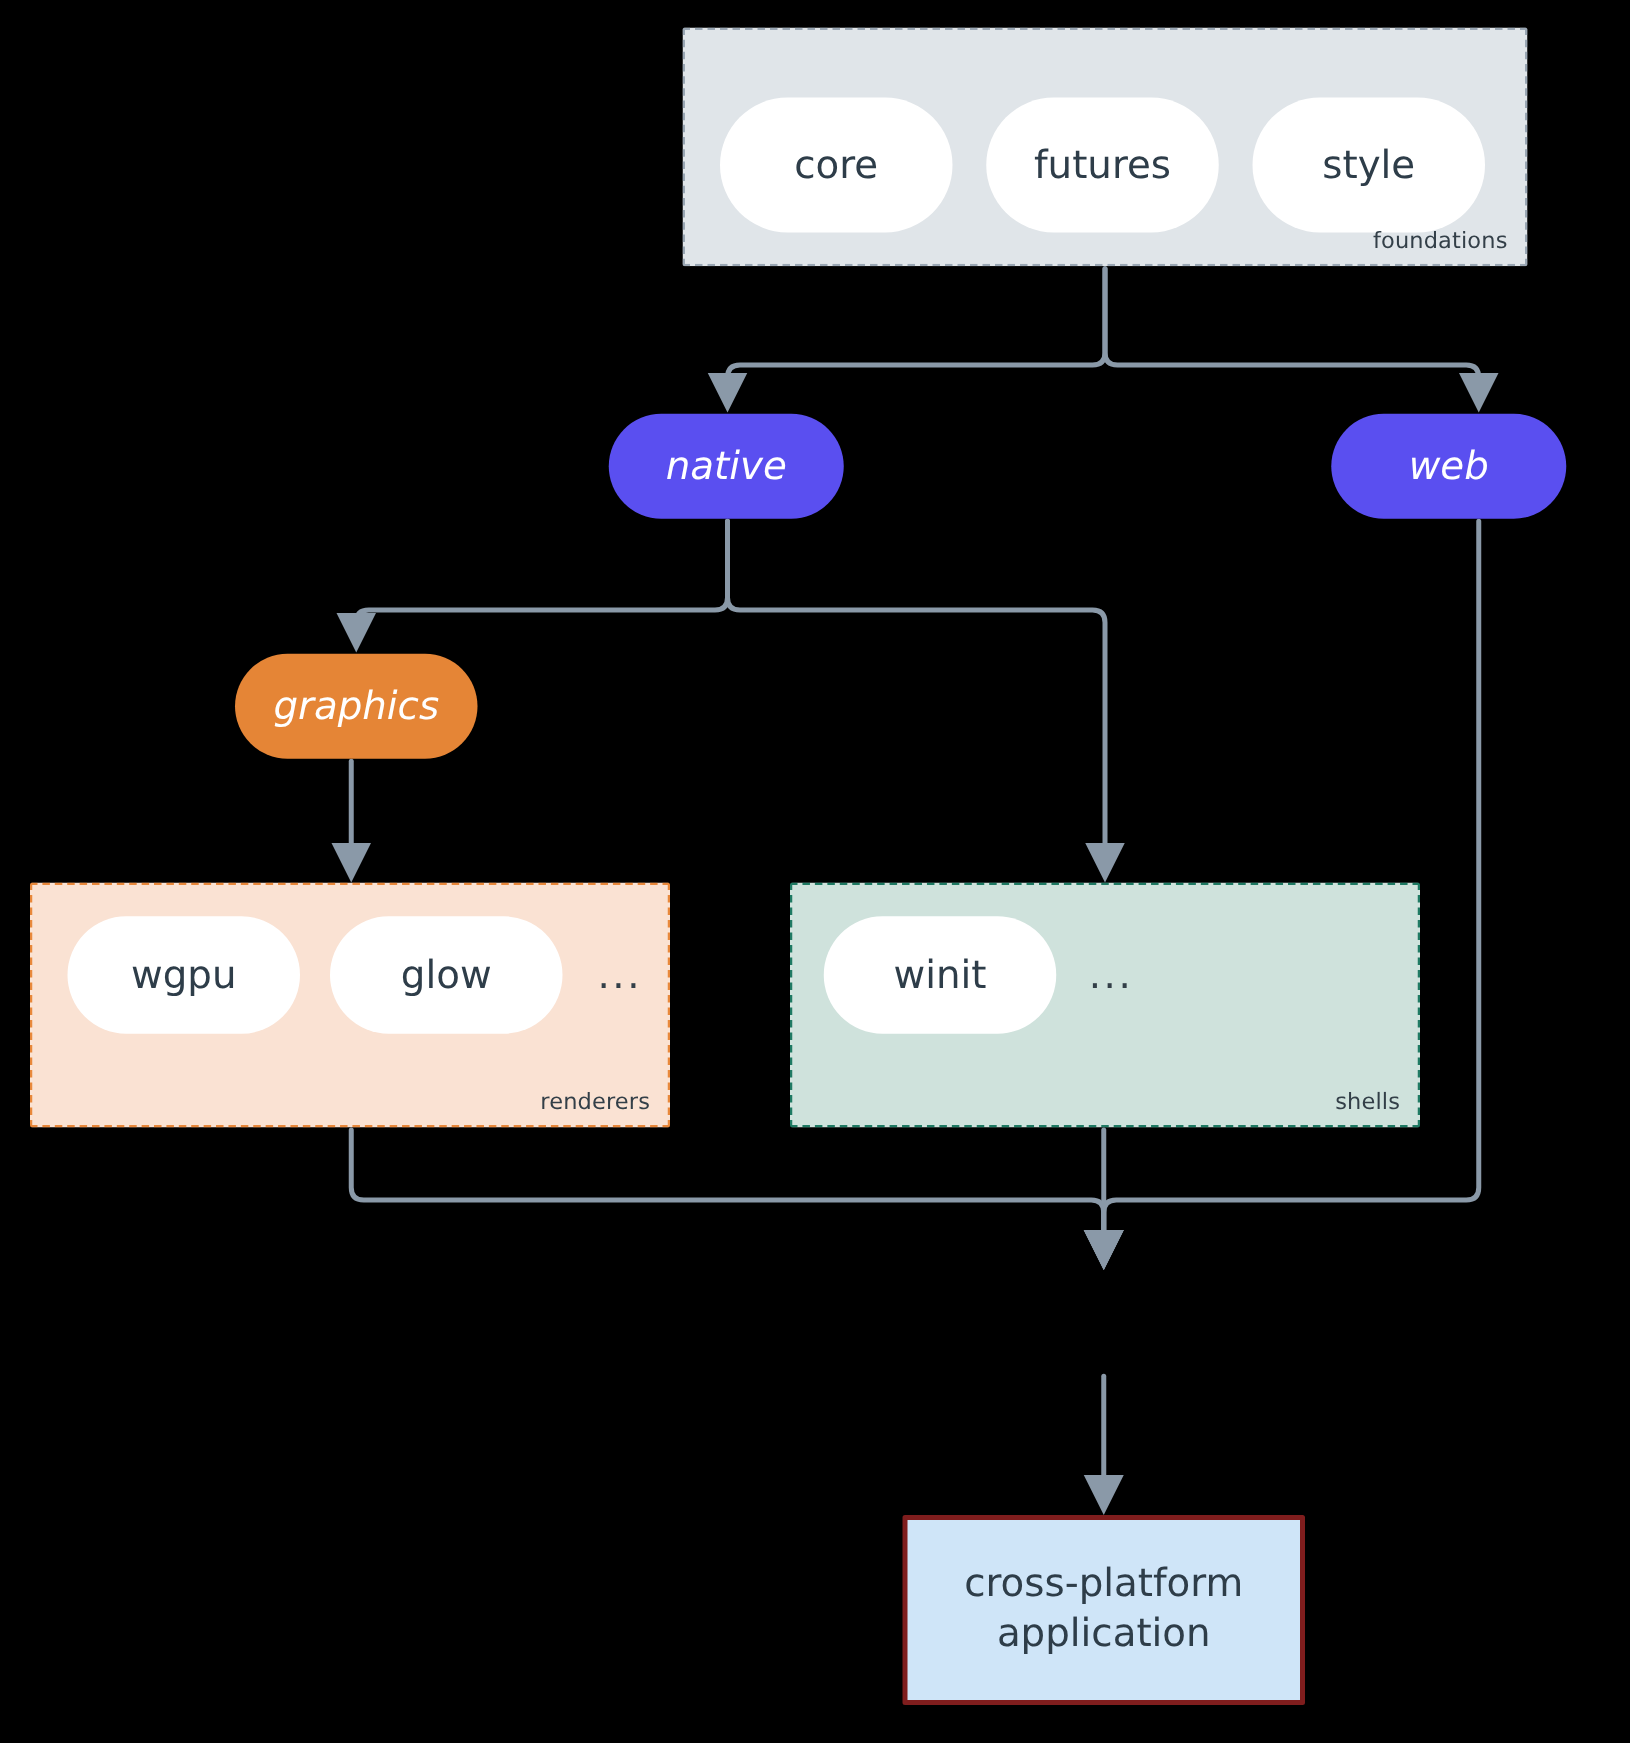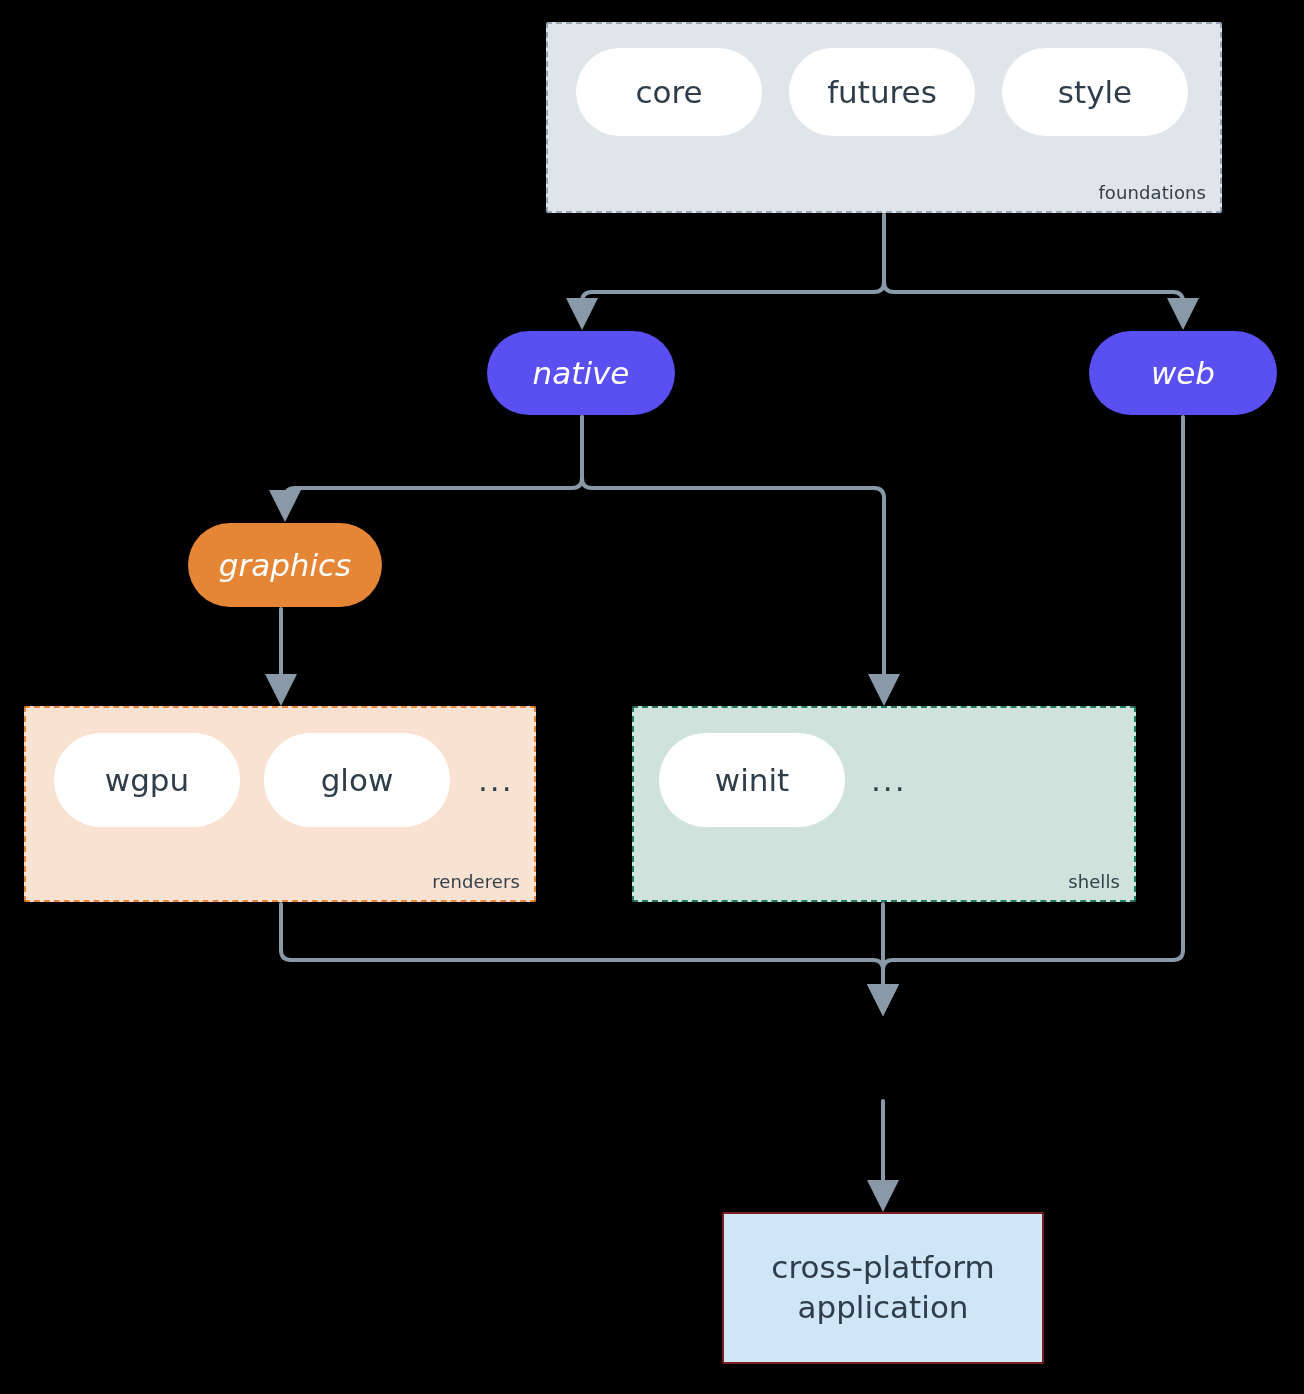--- a/index.html
+++ b/index.html
@@ -84,21 +84,21 @@
   }
 
   
   #cluster-foundations {
     left: 546px; top: 22px; width: 676px; height: 191px;
     background: #e0e5e9;
     border: 2px dashed #9aa7b4;
     padding: 24px 0 0 28px;
   }
   #cluster-foundations .cluster-pills { gap: 27px; }
-  #cluster-foundations .pill-white { width: 186px; height: 88px; }
+  #cluster-foundations .pill-white { width: 186px; height: 108px; margin-top: 30px; }
 
   #cluster-renderers {
     left: 24px; top: 706px; width: 512px; height: 196px;
     background: #fae2d3;
     border: 2px dashed #e8883b;
     padding: 25px 0 0 28px;
   }
   #cluster-renderers .cluster-pills { gap: 24px; }
   #cluster-renderers .pill-white { width: 186px; height: 94px; }
 
@@ -110,35 +110,35 @@
   }
   #cluster-shells .cluster-pills { gap: 22px; }
   #cluster-shells .pill-white { width: 186px; height: 94px; }
 
   
   #node-native {
     left: 487px; top: 331px; width: 188px; height: 84px;
     background: #5a4ff0;
   }
   #node-web {
-    left: 1089px; top: 331px; width: 188px; height: 84px;
+    left: 1065px; top: 331px; width: 188px; height: 84px;
     background: #5a4ff0;
   }
   #node-graphics {
     left: 188px; top: 523px; width: 194px; height: 84px;
     background: #e58536;
   }
   #node-iced {
     left: 787px; top: 1016px; width: 192px; height: 84px;
     background: #2589d8;
   }
   #node-application {
     left: 722px; top: 1212px; width: 322px; height: 152px;
     background: #cfe5f8;
-    border: 2px solid #7f1d1d;
+    border: 4px solid #7f1d1d;
     color: #2e3d49;
   }
 </style>
 </head>
 <body>
 
 <div id="diagram">
 
   <svg id="edges" viewBox="0 0 1304 1394">
     <defs>

